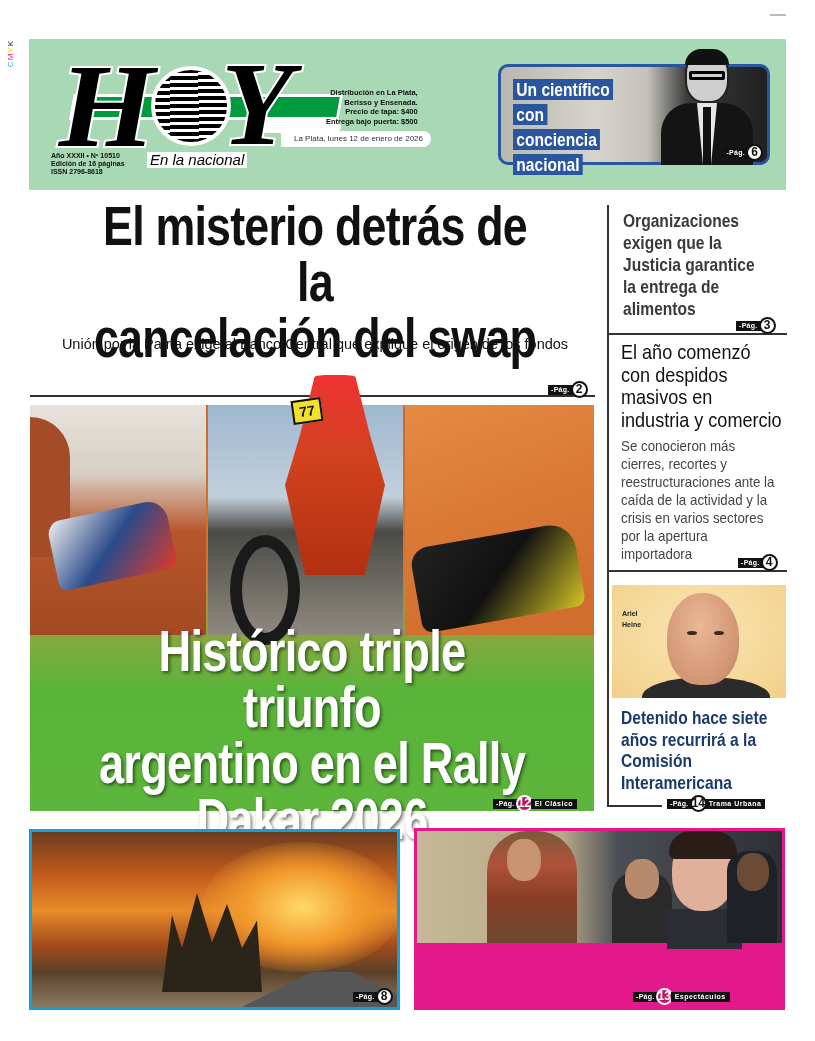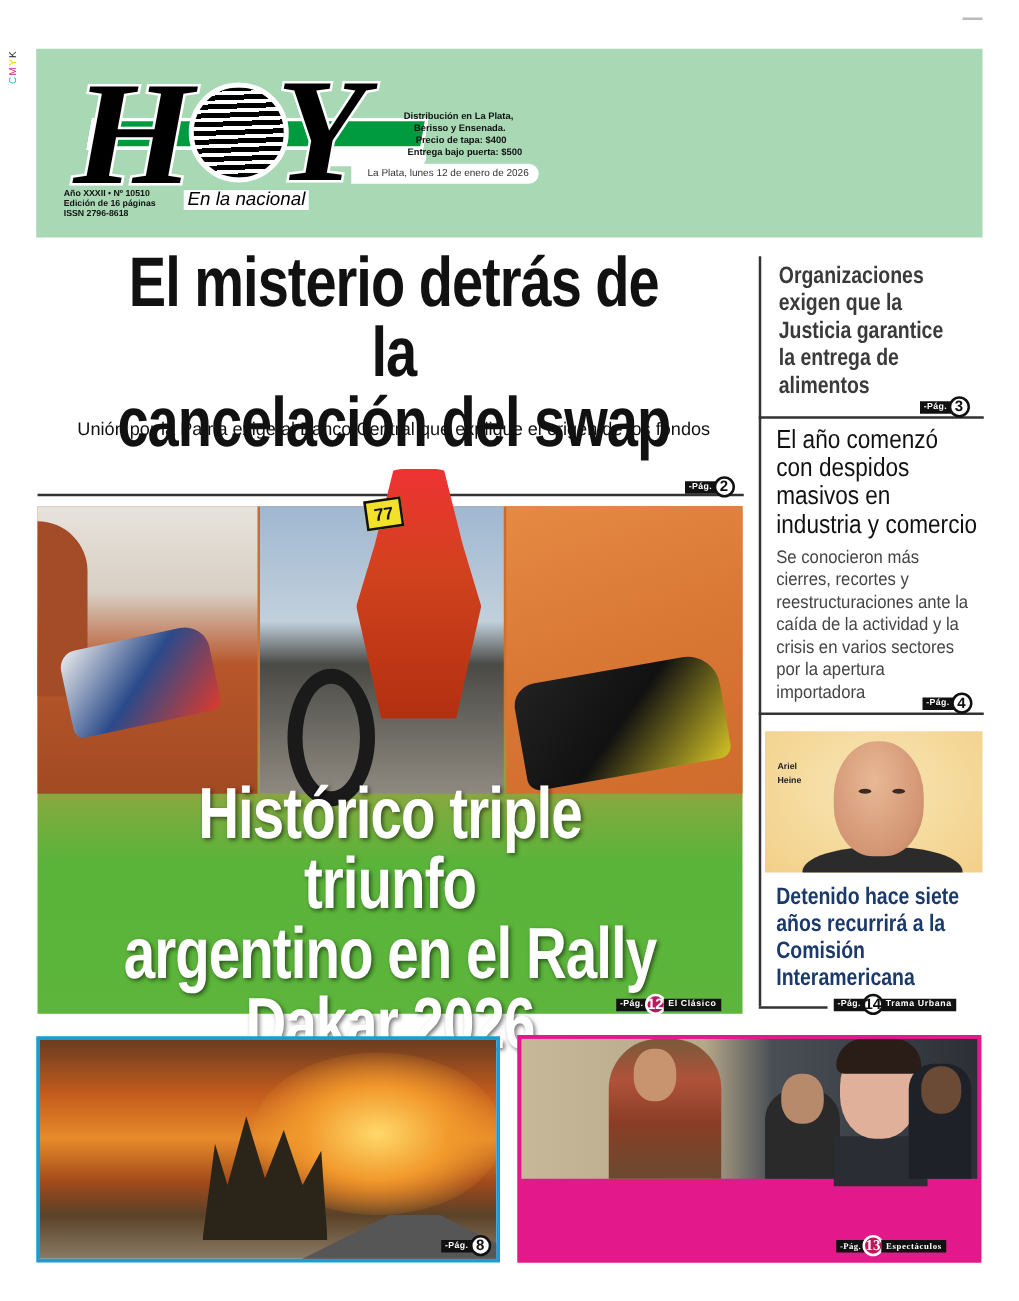--- a/index.html
+++ b/index.html
@@ -18,21 +18,21 @@
   .logo-box { left: 22px; top: 17px; width: 290px; height: 115px; }
   .logo-band { position: absolute; left: 20px; top: 38px; width: 270px; height: 26px; background: #009a3f; border: 3px solid #fff; transform: skewX(-10deg); }
   .logo-band2 { position: absolute; left: 200px; top: 63px; width: 90px; height: 14px; background: #fff; border-radius: 0 10px 10px 0; }
   .logo-h { position: absolute; left: 10px; top: 2px; font-family: "Liberation Serif", serif; font-weight: 900; font-style: italic; font-size: 118px; line-height: 98px; color: #000; -webkit-text-stroke: 4px #fff; paint-order: stroke fill; letter-spacing: -6px; transform: scaleX(1.05); }
   .logo-o { position: absolute; left: 100px; top: 10px; width: 80px; height: 80px; border-radius: 50%; border: 4px solid #fff;
     background: repeating-linear-gradient(178deg, #000 0 4px, #fff 4px 7px); }
   .logo-y { position: absolute; left: 170px; top: 0px; font-family: "Liberation Serif", serif; font-weight: 900; font-style: italic; font-size: 118px; line-height: 98px; color: #000; -webkit-text-stroke: 4px #fff; paint-order: stroke fill; }
   .logo-tag { position: absolute; left: 96px; top: 96px; font-size: 15px; font-style: italic; color: #000; background: #fff; padding: 0 3px; line-height: 16px; }
   .edition { left: 22px; top: 113px; font-size: 7px; line-height: 8px; font-weight: 700; color: #111; }
   .edition div { white-space: nowrap; }
-  .dist { left: 287px; top: 49px; font-size: 7.5px; line-height: 9.5px; font-weight: 700; color: #111; text-align: center; }
+  .dist { left: 287px; top: 49px; font-size: 7.5px; line-height: 9.5px; font-weight: 700; color: #111; text-align: right; }
   .date-pill { left: 252px; top: 92px; width: 150px; height: 16px; background: #fff; border-radius: 0 9px 9px 0; font-size: 8px; line-height: 16px; text-align: right; padding-right: 8px; color: #333; }
 
   
   .sci-box { left: 469px; top: 25px; width: 272px; height: 101px; border: 3px solid #2a56a0; border-radius: 10px; background: linear-gradient(90deg, #b8b8b0 0%, #d6d4cc 35%, #c4c2ba 55%, #3a3a3a 70%, #202020 100%); overflow: visible; }
   .sci-photo { position: absolute; right: 10px; top: -18px; width: 100px; height: 116px; }
   .sci-head { position: absolute; left: 28px; top: 0; width: 44px; height: 54px; border-radius: 45% 45% 40% 40%; background: #cfcfcf; border: 2px solid #222; }
   .sci-hair { position: absolute; left: 28px; top: 0; width: 44px; height: 16px; border-radius: 22px 22px 0 0; background: #111; }
   .sci-glasses { position: absolute; left: 32px; top: 22px; width: 36px; height: 9px; border: 3px solid #000; border-radius: 2px; }
   .sci-body { position: absolute; left: 4px; top: 54px; width: 92px; height: 62px; background: #141414; border-radius: 30px 30px 0 0; }
   .sci-shirt { position: absolute; left: 40px; top: 54px; width: 20px; height: 62px; background: #e6e6e6; clip-path: polygon(0 0,100% 0,70% 100%,30% 100%); }
@@ -102,21 +102,21 @@
   .gl-man2 { position: absolute; left: 195px; top: 40px; width: 60px; height: 72px; background: #2a2a2a; border-radius: 25px 25px 0 0; }
   .gl-face2 { position: absolute; left: 208px; top: 28px; width: 34px; height: 40px; border-radius: 45%; background: #b88a6c; }
   .gl-boy { position: absolute; left: 255px; top: 4px; width: 62px; height: 76px; border-radius: 45%; background: #e0b09a; }
   .gl-boy-hair { position: absolute; left: 252px; top: 0; width: 68px; height: 28px; border-radius: 34px 34px 10px 10px; background: #2a1c16; }
   .gl-boy-body { position: absolute; left: 250px; top: 78px; width: 75px; height: 40px; background: #2a2d33; }
   .gl-man3 { position: absolute; left: 310px; top: 20px; width: 50px; height: 92px; background: #1e2228; border-radius: 20px 20px 0 0; }
   .gl-face3 { position: absolute; left: 320px; top: 22px; width: 32px; height: 38px; border-radius: 45%; background: #6b4a36; }
   .gl-text { position: absolute; left: 0; top: 113px; width: 365px; text-align: center; color: #fff; font-size: 21px; line-height: 23px; }
   .gl-text .line { display: block; transform: scaleX(0.88); transform-origin: center top; white-space: nowrap; }
   .gl-text i { font-style: italic; }
-  .pag-13 { left: 669px; top: 990px; font-family: Liberation Serif, serif; }
+  .pag-13 { left: 633px; top: 990px; }
 </style>
 </head>
 <body>
 
 <div class="abs cmyk">
   <span class="c">C</span><span class="m">M</span><span class="y">Y</span><span class="k">K</span>
 </div>
 <div class="abs crop-mark"></div>
 
 <div class="abs masthead">
@@ -134,20 +134,39 @@
     <div>ISSN 2796-8618</div>
   </div>
   <div class="abs dist">
     <div>Distribución en La Plata,</div>
     <div style="padding-left:2px">Berisso y Ensenada.</div>
     <div style="padding-left:4px">Precio de tapa: $400</div>
     <div style="padding-left:10px">Entrega bajo puerta: $500</div>
   </div>
   <div class="abs date-pill">La Plata, lunes 12 de enero de 2026</div>
 
+  <div class="abs sci-box">
+    <div class="sci-photo">
+      <div class="sci-body"></div>
+      <div class="sci-shirt"></div>
+      <div class="sci-tie"></div>
+      <div class="sci-head"></div>
+      <div class="sci-hair"></div>
+      <div class="sci-glasses"></div>
+    </div>
+    <div class="sci-title">
+      <span>Un científico</span><br>
+      <span>con conciencia</span><br>
+      <span>nacional</span>
+    </div>
+    <div class="pag" style="position:absolute; right:4px; bottom:3px;">
+      <span class="lbl">-Pág.</span>
+      <span class="num">6</span>
+    </div>
+  </div>
 </div>
 
 <div class="abs main-headline">
   <div>El misterio detrás de la</div>
   <div>cancelación del swap</div>
 </div>
 <div class="abs main-sub">
   <div>Unión por la Patria exige al Banco Central que explique el origen de los fondos</div>
 </div>
 <div class="abs rule-main"></div>

